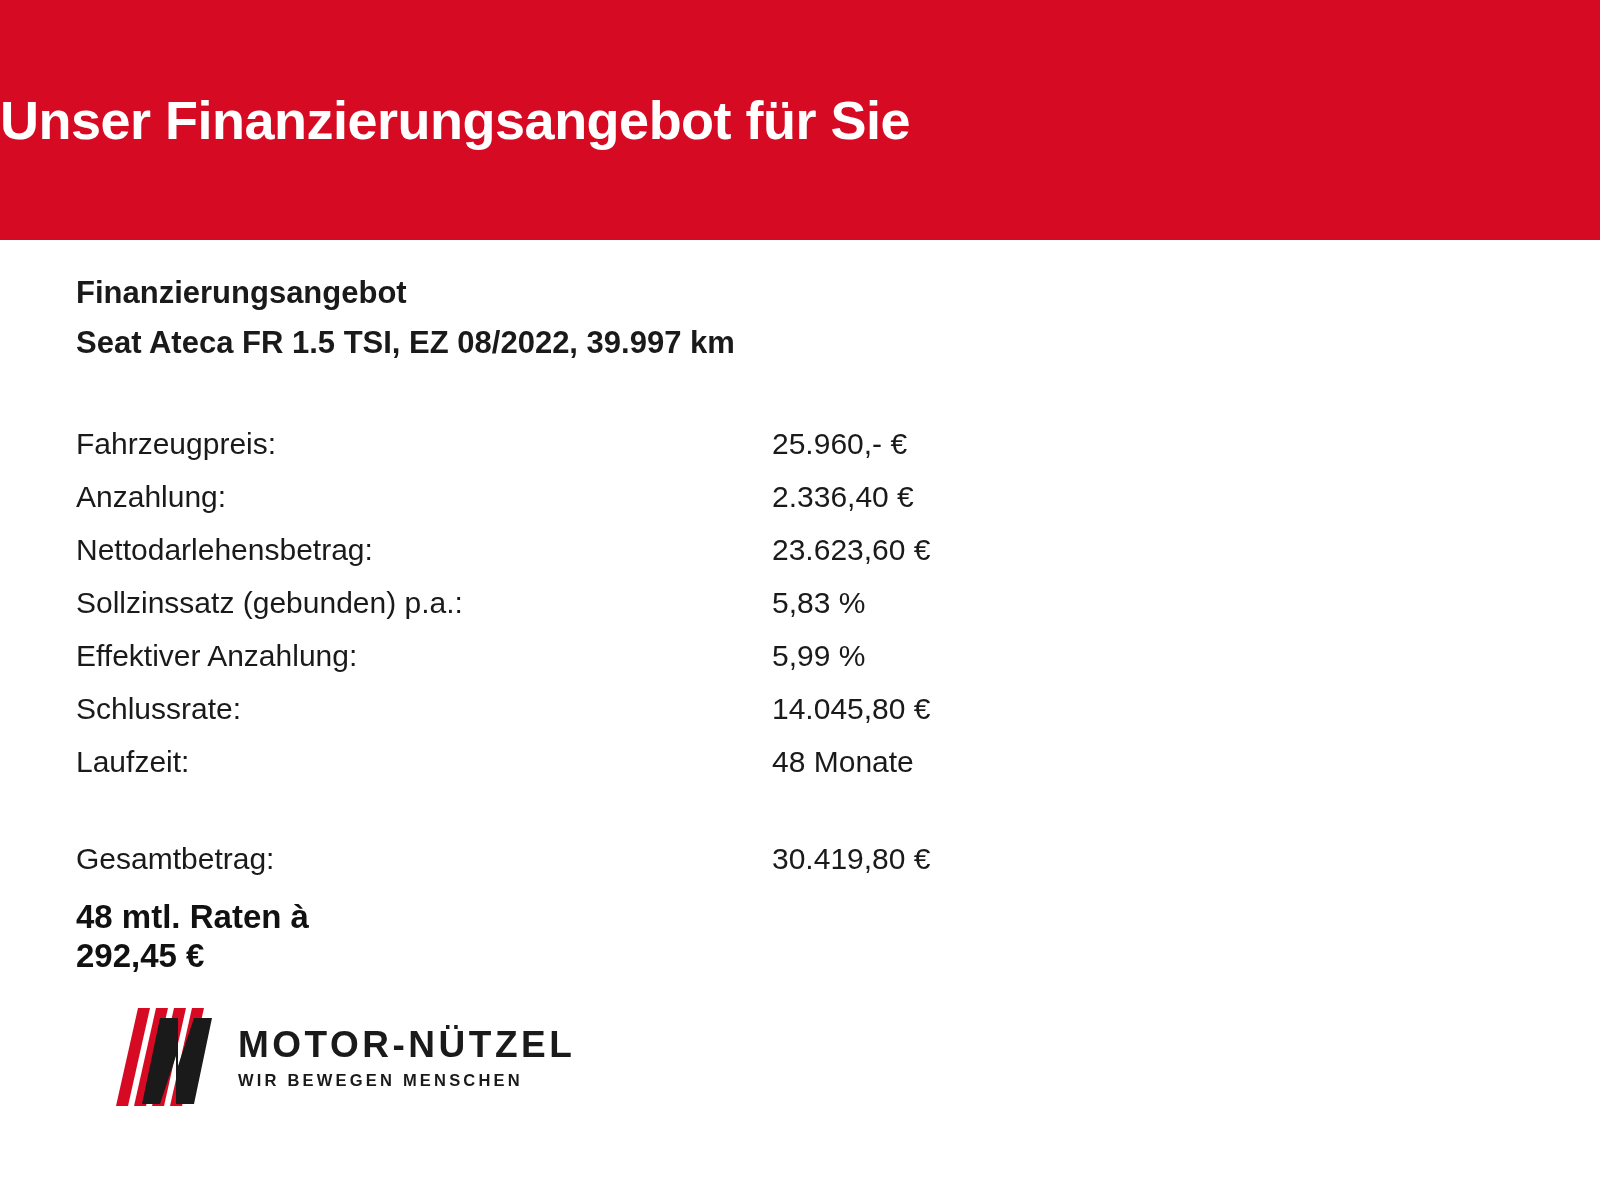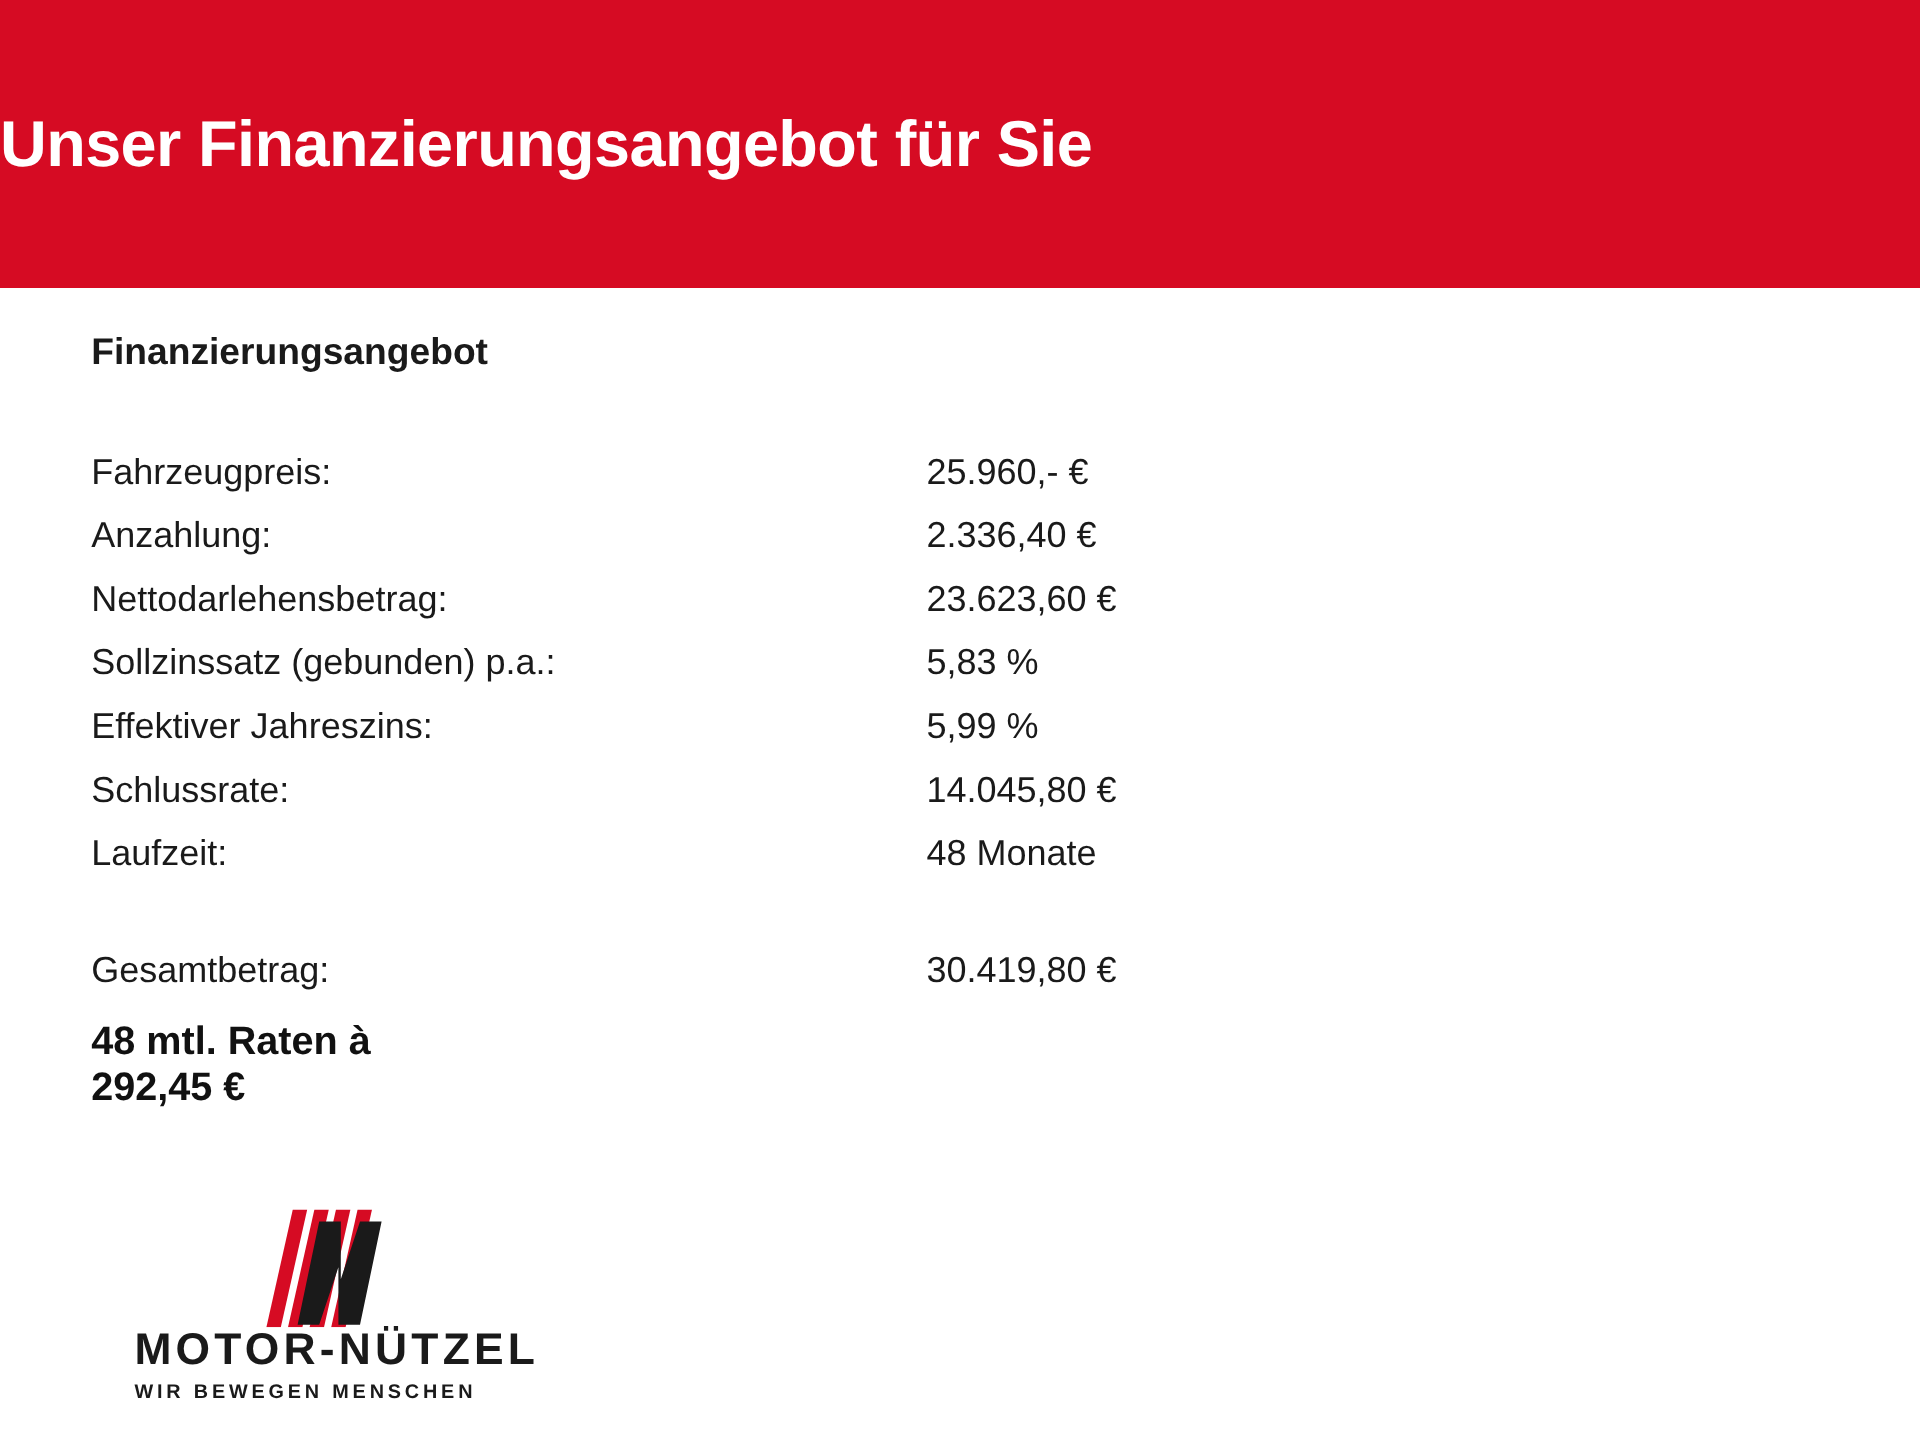--- a/index.html
+++ b/index.html
@@ -99,21 +99,20 @@
     font-weight: bold;
     color: #111111;
     line-height: 1.2;
   }
   .logo-area {
     position: absolute;
     left: 112px;
     top: 1008px;
     display: flex;
     align-items: center;
-    flex-direction: column;
   }
   .logo-mark {
     width: 112px;
     height: 98px;
     position: relative;
     margin-right: 14px;
   }
   .logo-text-block {
     display: flex;
     flex-direction: column;
@@ -140,20 +139,21 @@
 
 <div class="page">
 
   <div class="header-banner">
     <div class="header-title">Unser Finanzierungsangebot für Sie</div>
   </div>
 
   <div class="content">
 
     <div class="offer-heading">Finanzierungsangebot</div>
+    <div class="offer-vehicle">Seat Ateca FR 1.5 TSI, EZ 08/2022, 39.997 km</div>
 
     <div class="terms">
 
       <div class="term-row">
         <div class="term-label">Fahrzeugpreis:</div>
         <div class="term-value">25.960,- €</div>
       </div>
 
       <div class="term-row">
         <div class="term-label">Anzahlung:</div>
@@ -164,21 +164,21 @@
         <div class="term-label">Nettodarlehensbetrag:</div>
         <div class="term-value">23.623,60 €</div>
       </div>
 
       <div class="term-row">
         <div class="term-label">Sollzinssatz (gebunden) p.a.:</div>
         <div class="term-value">5,83 %</div>
       </div>
 
       <div class="term-row">
-        <div class="term-label">Effektiver Jahreszins:</div>
+        <div class="term-label">Effektiver Anzahlung:</div>
         <div class="term-value">5,99 %</div>
       </div>
 
       <div class="term-row">
         <div class="term-label">Schlussrate:</div>
         <div class="term-value">14.045,80 €</div>
       </div>
 
       <div class="term-row">
         <div class="term-label">Laufzeit:</div>

